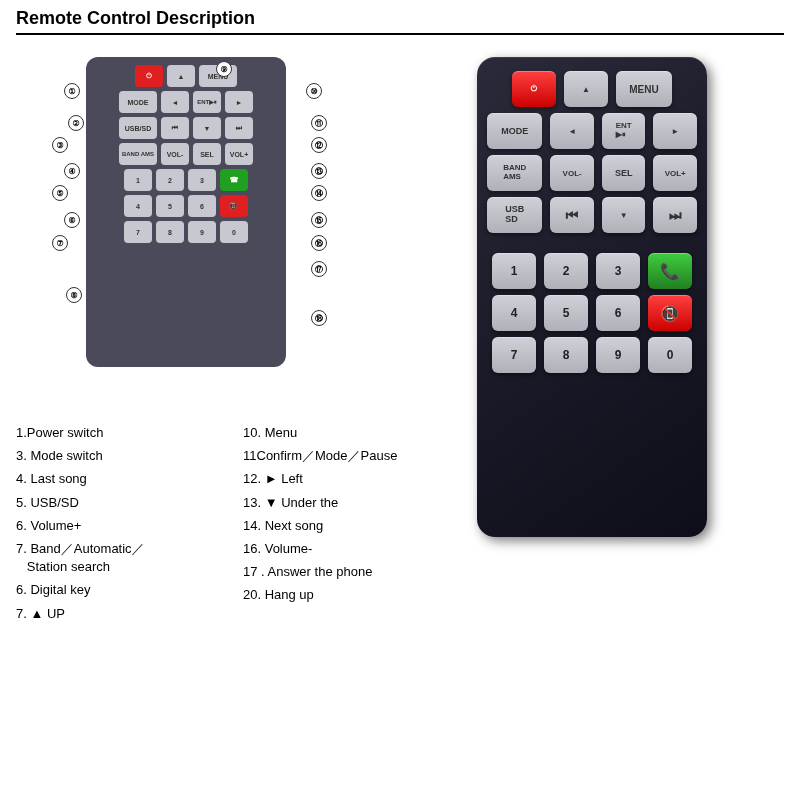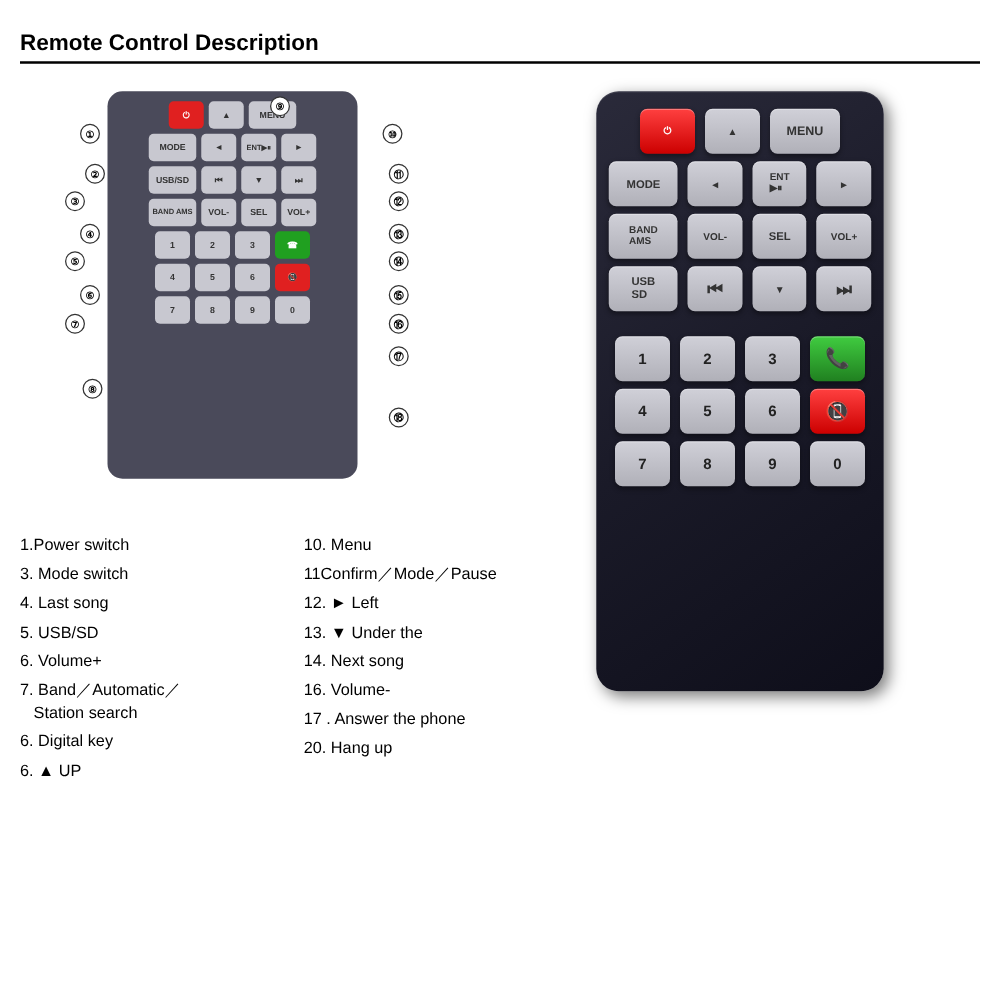--- a/index.html
+++ b/index.html
@@ -9,21 +9,21 @@
       background: #ffffff;
       font-family: Arial, sans-serif;
       font-size: 13px;
       overflow: hidden;
     }
     .main-container {
       display: flex;
       flex-direction: column;
       width: 800px;
       height: 800px;
-      padding: 24px 16px;
+      padding: 8px 16px;
     }
     .title {
       font-size: 18px;
       font-weight: bold;
       margin-bottom: 12px;
       border-bottom: 2px solid #000;
       padding-bottom: 4px;
     }
     .content-area {
       display: flex;
@@ -73,21 +73,21 @@
       font-weight: bold;
       color: #333;
       position: relative;
     }
     .diag-btn.red-btn { background: #e02020; color: white; }
     .diag-btn.green-btn { background: #20a020; color: white; }
     .diag-btn.red-end { background: #e02020; color: white; }
     .diag-btn.wide { width: 38px; }
     
     .descriptions {
-      margin-top: 4px;
+      margin-top: 17px;
       display: flex;
       gap: 24px;
     }
     .desc-col {
       flex: 1;
     }
     .desc-item {
       margin-bottom: 5px;
       line-height: 1.4;
       font-size: 13px;
@@ -255,21 +255,21 @@
 
       <div class="descriptions">
         <div class="desc-col">
           <div class="desc-item">1.Power switch</div>
           <div class="desc-item">3. Mode switch</div>
           <div class="desc-item">4. Last song</div>
           <div class="desc-item">5. USB/SD</div>
           <div class="desc-item">6. Volume+</div>
           <div class="desc-item">7. Band／Automatic／<br>&nbsp;&nbsp;&nbsp;Station search</div>
           <div class="desc-item">6. Digital key</div>
-          <div class="desc-item">6. ▲ UP</div>
+          <div class="desc-item">7. ▲ UP</div>
         </div>
         <div class="desc-col">
           <div class="desc-item">10. Menu</div>
           <div class="desc-item">11Confirm／Mode／Pause</div>
           <div class="desc-item">12. ► Left</div>
           <div class="desc-item">13. ▼ Under the</div>
           <div class="desc-item">14. Next song</div>
           <div class="desc-item">16. Volume-</div>
           <div class="desc-item">17 . Answer the phone</div>
           <div class="desc-item">20. Hang up</div>

